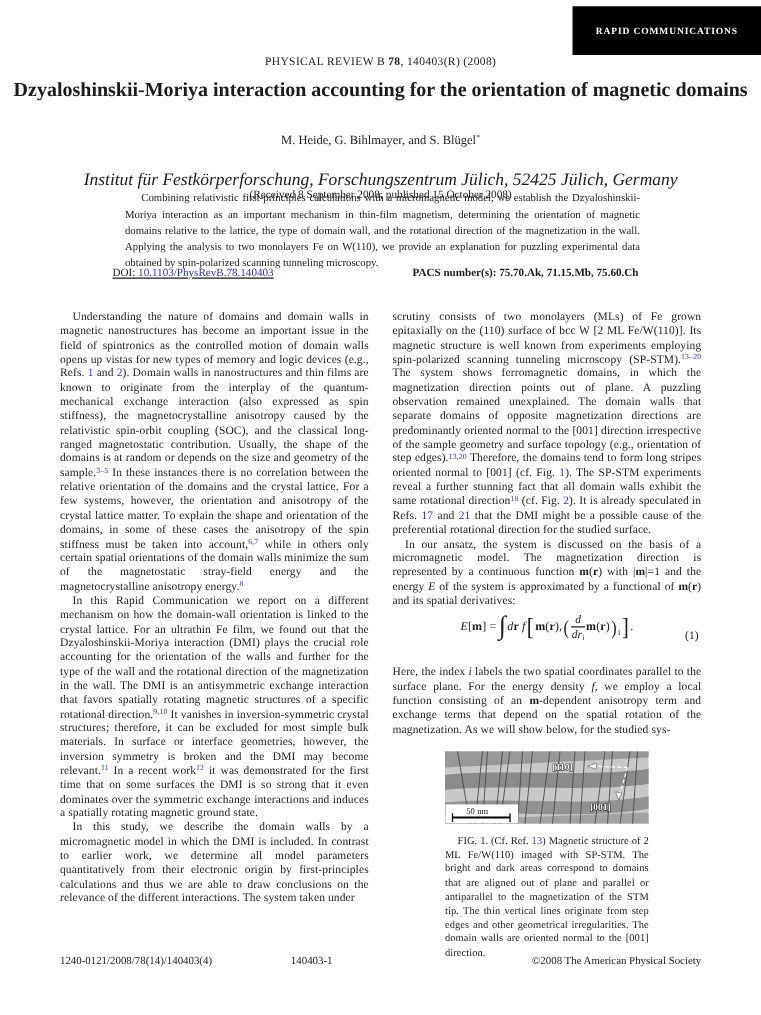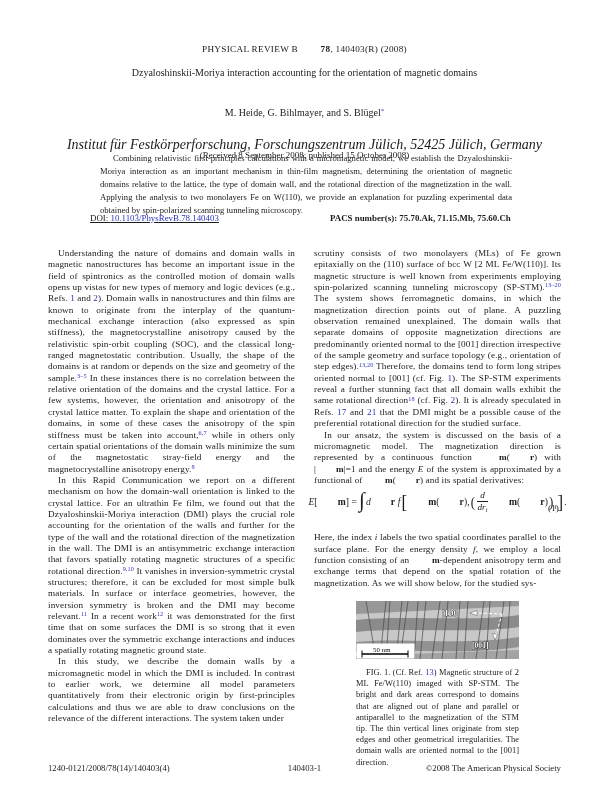--- a/index.html
+++ b/index.html
@@ -10,38 +10,38 @@
     overflow:hidden;
   }
   
   .banner {
     position:absolute; left:458px; top:5px; width:151px; height:39px;
     background:#000; display:flex; align-items:center; justify-content:center;
   }
   .banner span { color:#fff; font-size:7.6px; font-weight:bold; letter-spacing:0.7px; }
   
   .journal-line { position:absolute; top:44px; left:0; width:100%; text-align:center; font-size:9.2px; letter-spacing:0.3px; }
-  .title { position:absolute; top:64px; left:0; width:100%; text-align:center; font-weight:normal; font-size:10px; line-height:17.5px; }
+  .title { position:absolute; top:64px; left:0; width:100%; text-align:center; font-weight:bold; font-size:16px; line-height:17.5px; }
   .authors { position:absolute; top:107px; left:0; width:100%; text-align:center; font-size:10px; }
   .affiliation { position:absolute; top:137px; left:0; width:100%; text-align:center; font-size:14px; font-style:italic; }
   .received { position:absolute; top:134px; left:0; width:100%; text-align:center; font-size:9px;margin-top:16px; }
   .abstract { position:absolute; top:152px; left:100px; width:412px; font-size:8.6px; line-height:13px; text-align:justify; text-indent:13px; }
   .doi-row { position:absolute; top:213px; left:0; width:100%; font-size:8.9px; }
   .doi-label { position:absolute; left:90px;text-decoration:underline; }
   .pacs { position:absolute; left:330px;font-weight:bold; }
   .link { color:#2a35b8; text-decoration:none; }
   
   .columns { position:absolute; top:248px; left:48px; width:513px; display:flex; gap:19px; }
   .col { width:247px; font-size:9.2px; line-height:11.35px; text-align:justify; letter-spacing:0.1px; }
   .col p { margin:0; text-indent:10px; }
   .col p.no-indent { text-indent:0; }
   sup { font-size:0.68em; line-height:0; position:relative; vertical-align:baseline; top:-0.42em; }
   sub { font-size:0.68em; line-height:0; position:relative; vertical-align:baseline; top:0.28em; }
   .ref-link { color:#2a35b8; }
-  .bold { font-weight:bold;margin-left:20px; }
+  .bold { font-weight:bold; }
   .italic { font-style:italic; }
   
   .eq-row { position:relative; display:flex; align-items:flex-start; justify-content:center; margin:5px 0 5px 0; height:36px; }
   .eq-body { display:inline-flex; align-items:center; font-size:9.6px; white-space:nowrap; }
   .eq-int { font-size:21px; font-weight:normal; margin:0 1px 2px 2px; }
   .eq-bracket { font-size:17px; margin:0 1px; font-weight:normal; transform:scaleY(1.15); display:inline-block; }
   .eq-paren { font-size:13px; margin:0 1px; transform:scaleY(1.2); display:inline-block; }
   .eq-frac { display:inline-flex; flex-direction:column; align-items:center; vertical-align:middle; margin:0 1px; line-height:1.05; font-size:9.2px; }
   .eq-frac .num { padding:0 3px 0.5px 3px; border-bottom:0.8px solid #1b1b1b; }
   .eq-frac .den { padding-top:0.5px; }
@@ -50,28 +50,31 @@
   
   .figure-block { margin:12px auto 6px auto; width:163px; }
   .figure-block svg { display:block; }
   .fig-label { fill:#ffffff; font-size:7.4px; font-family:"Liberation Serif",serif; paint-order:stroke; stroke:#000000; stroke-width:0.7px; font-weight:bold; }
   .fig-scale { fill:#111111; font-size:6.8px; font-family:"Liberation Serif",serif; }
   .caption { margin-top:8px; font-size:8.4px; line-height:11.2px; text-align:justify; letter-spacing:0.05px; }
   .caption .indent { display:inline-block; width:10px; }
   
   .footer { position:absolute; top:763px; left:48px; width:513px; display:flex; font-size:8.7px; }
   .footer .l { width:36%; text-align:left; }
-  .footer .c { width:28%; text-align:center; }
+  .footer .c { width:28%; }
   .footer .r { width:36%; text-align:right; }
 </style>
 </head>
 <body>
 
 <div class="page">
 
+  <div class="banner">
+    <span>RAPID COMMUNICATIONS</span>
+  </div>
 
   <div class="journal-line"><span>PHYSICAL REVIEW B </span><span class="bold">78</span><span>, 140403(R) (2008)</span></div>
 
   <div class="title">
     <div>Dzyaloshinskii-Moriya interaction accounting for the orientation of magnetic domains</div>
   </div>
 
   <div class="authors"><span>M. Heide, G. Bihlmayer, and S. Blügel</span><sup class="ref-link">*</sup></div>
   <div class="affiliation">Institut für Festkörperforschung, Forschungszentrum Jülich, 52425 Jülich, Germany</div>
   <div class="received">(Received 8 September 2008; published 15 October 2008)</div>

